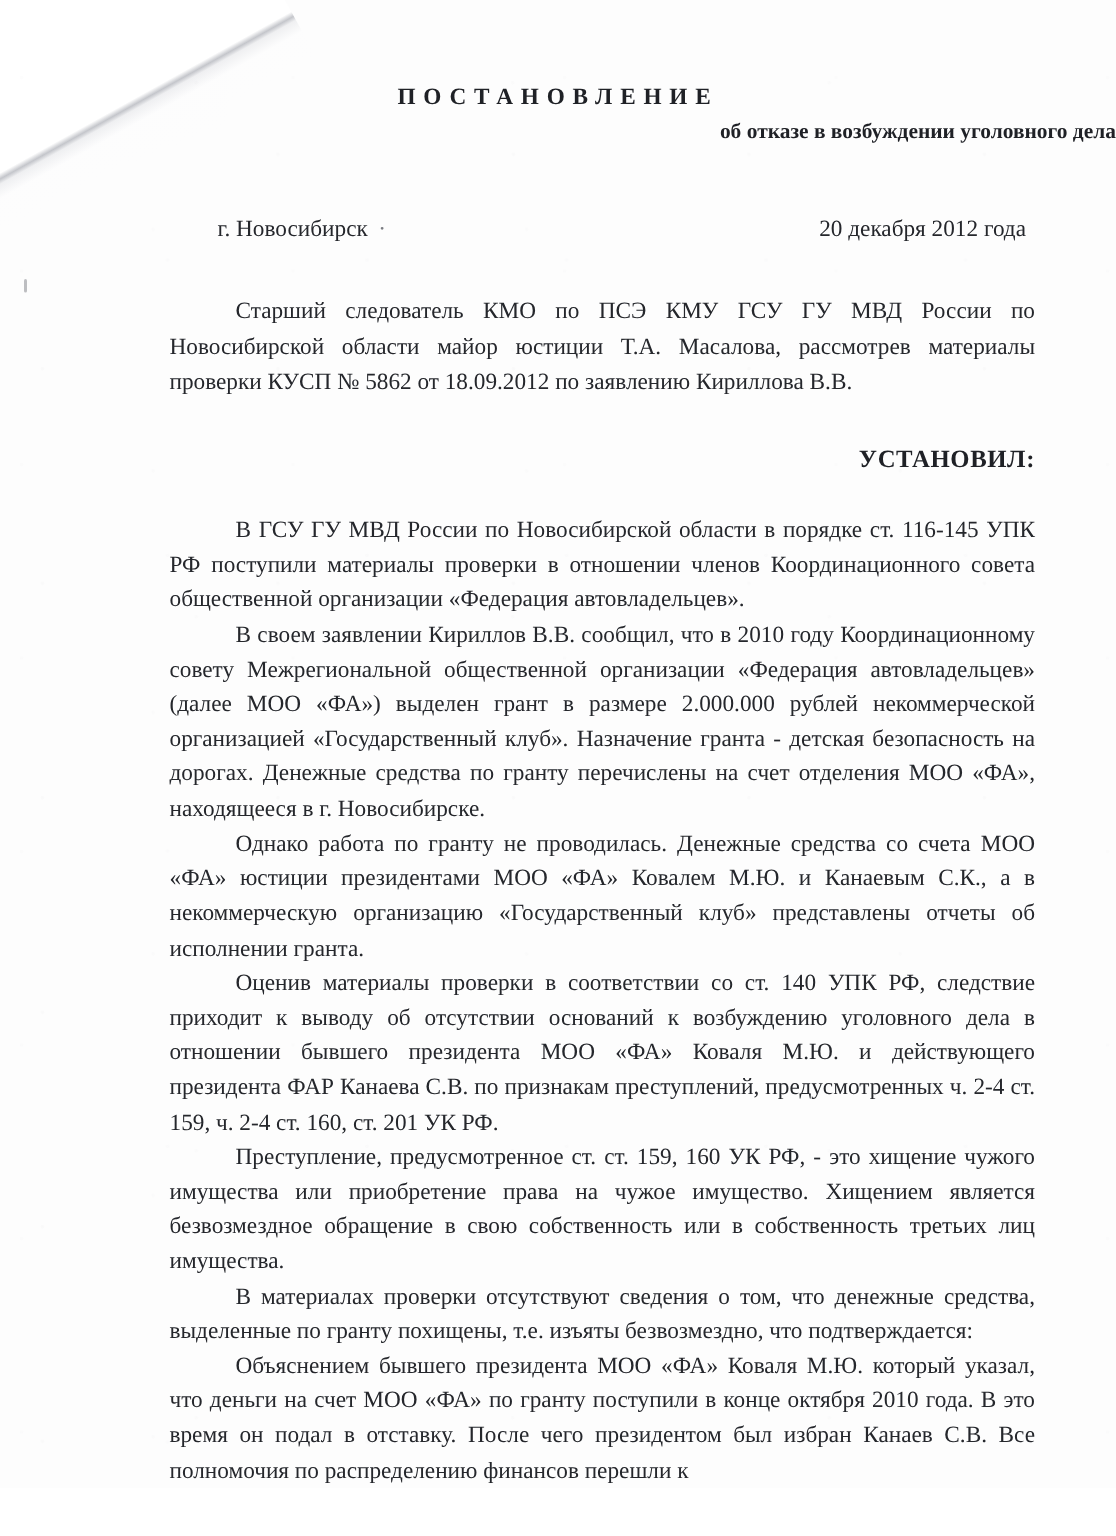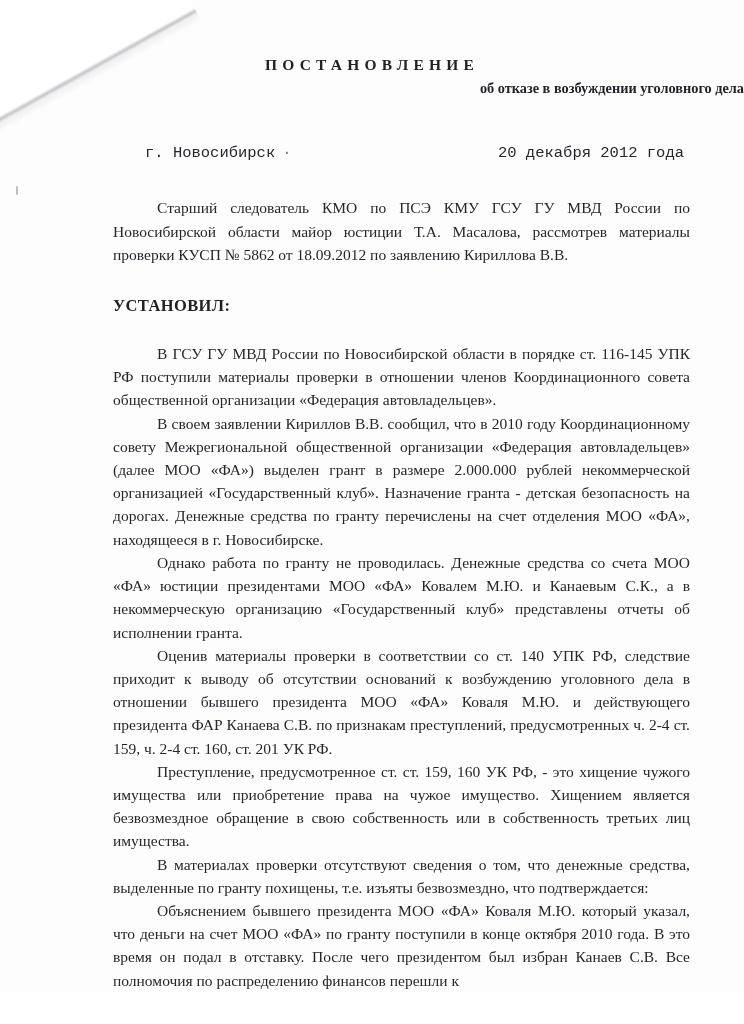--- a/index.html
+++ b/index.html
@@ -101,21 +101,20 @@
     color: #1f2126;
   }
 
   
   .placedate {
     display: flex;
     justify-content: space-between;
     align-items: baseline;
     margin: 47px 60px 0 145px;
     font-size: 15.5px;
-    font-family: Liberation Mono, monospace;
   }
   .place { white-space: nowrap; }
   .place .dot-after {
     display: inline-block;
     margin-left: 7px;
     color: rgba(90,92,100,0.8);
   }
   .date { white-space: nowrap; text-align: center; }
 
   
@@ -126,21 +125,21 @@
     text-align: justify;
     text-justify: inter-word;
   }
   .body-block p {
     margin: 0;
     text-indent: 44px;
   }
   .p-gap-top { margin-top: 34px; }
 
   .section-heading {
-    text-align: left;
+    text-align: right;
     font-size: 16.5px;
     font-weight: bold;
     margin: 30px 0 26px 0;
     letter-spacing: 0.4px;
     color: #1f2126;
   }
   .heading-wrap { margin: 0 54px 0 113px; }
 
   
   .content { color: #25272c; }

